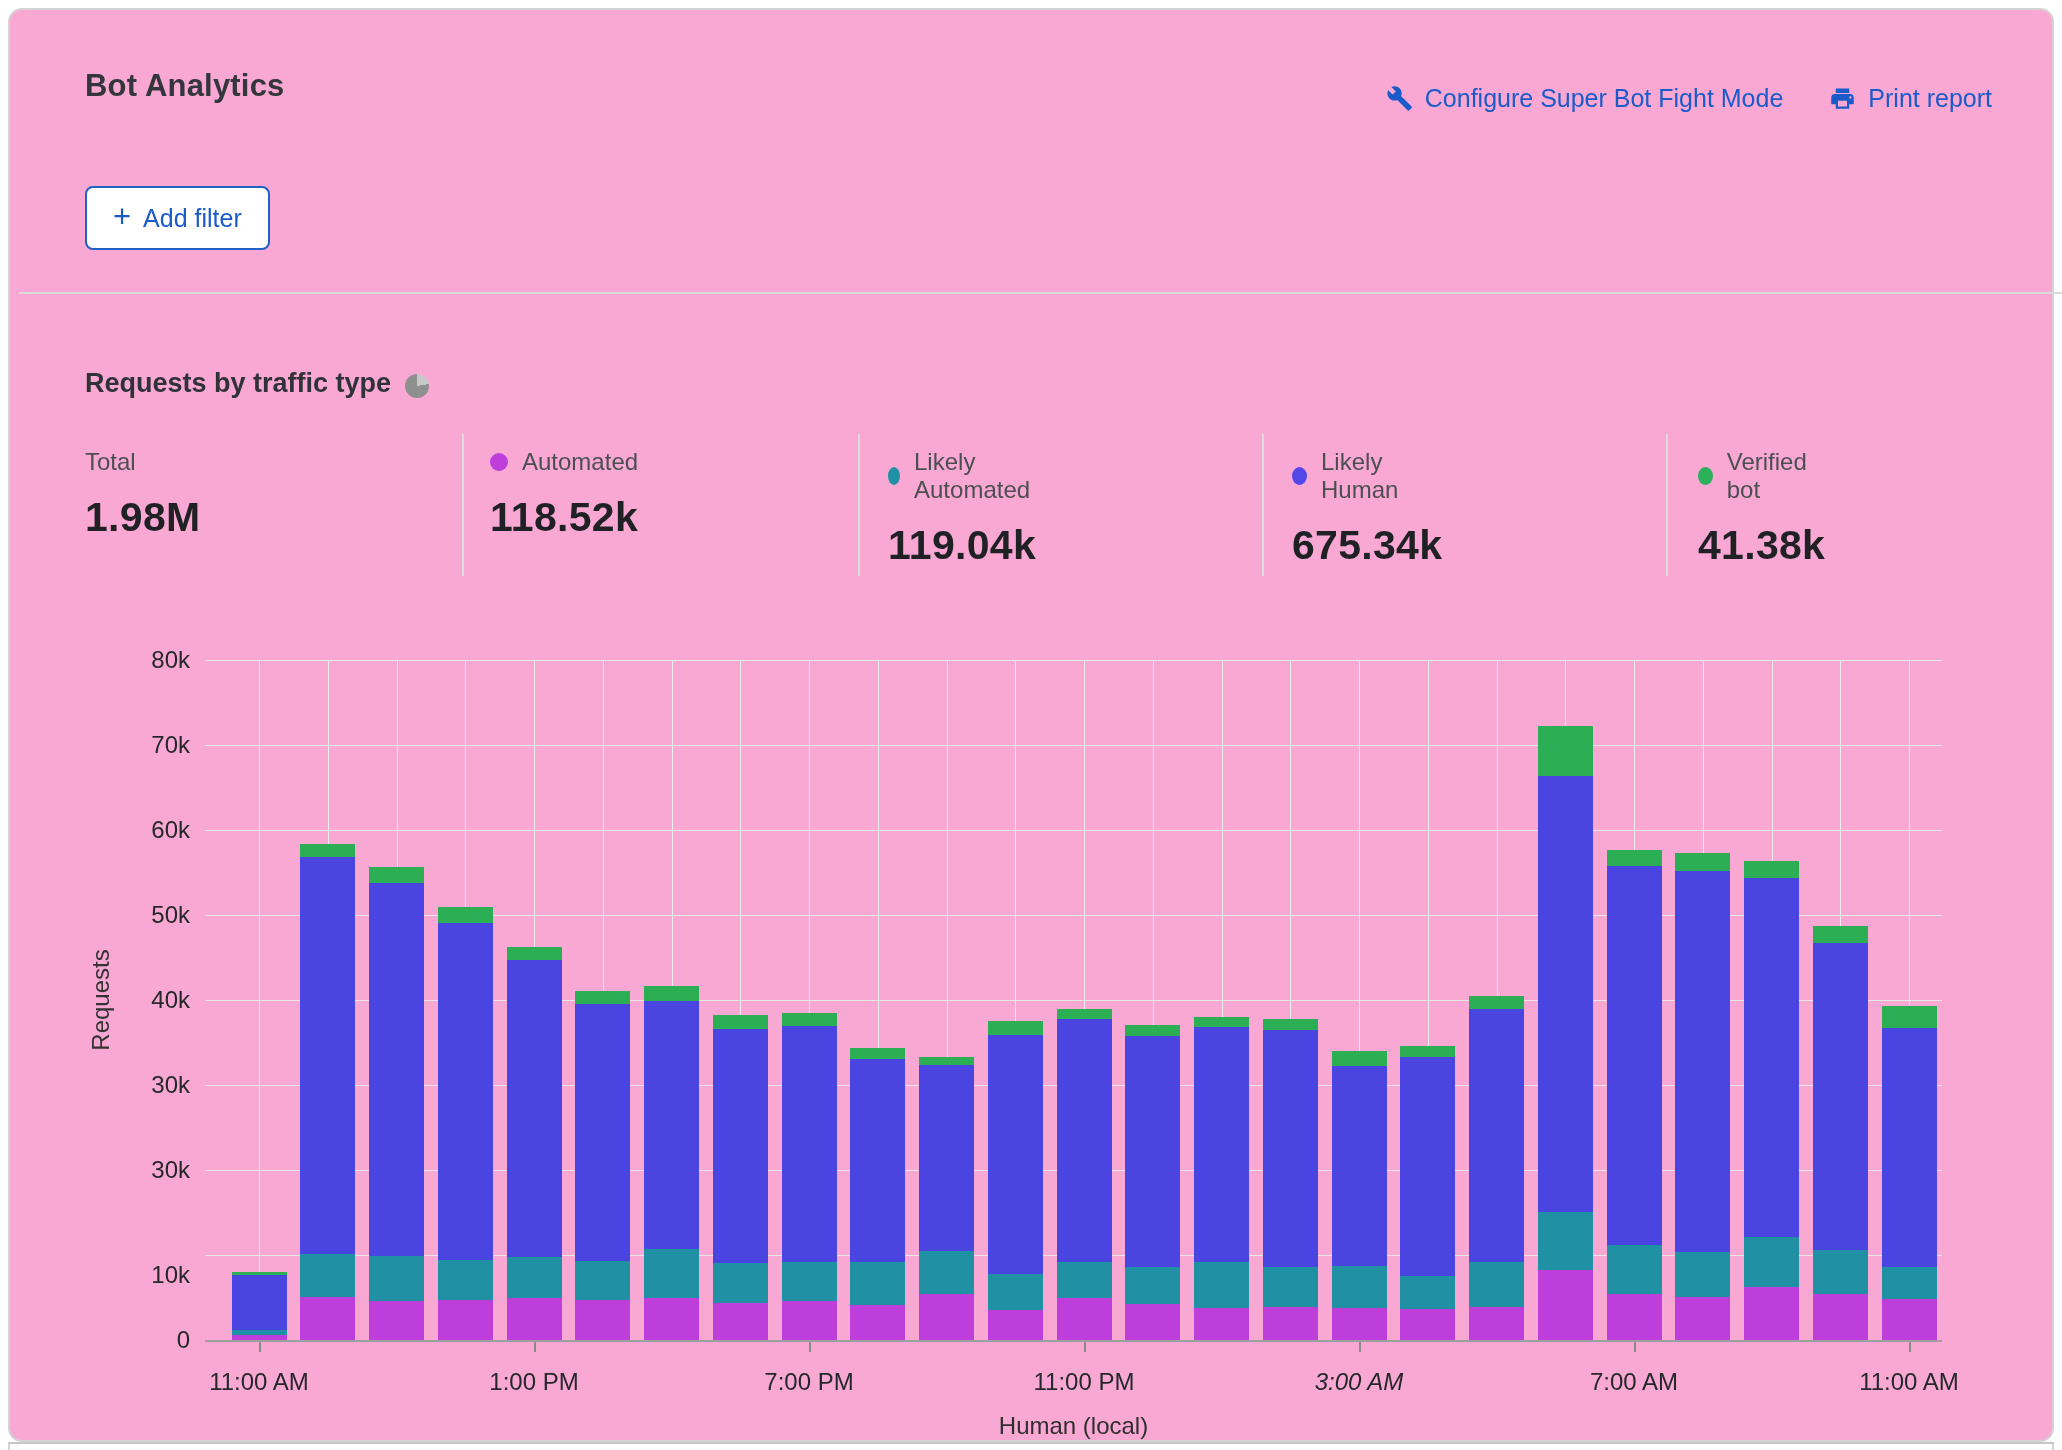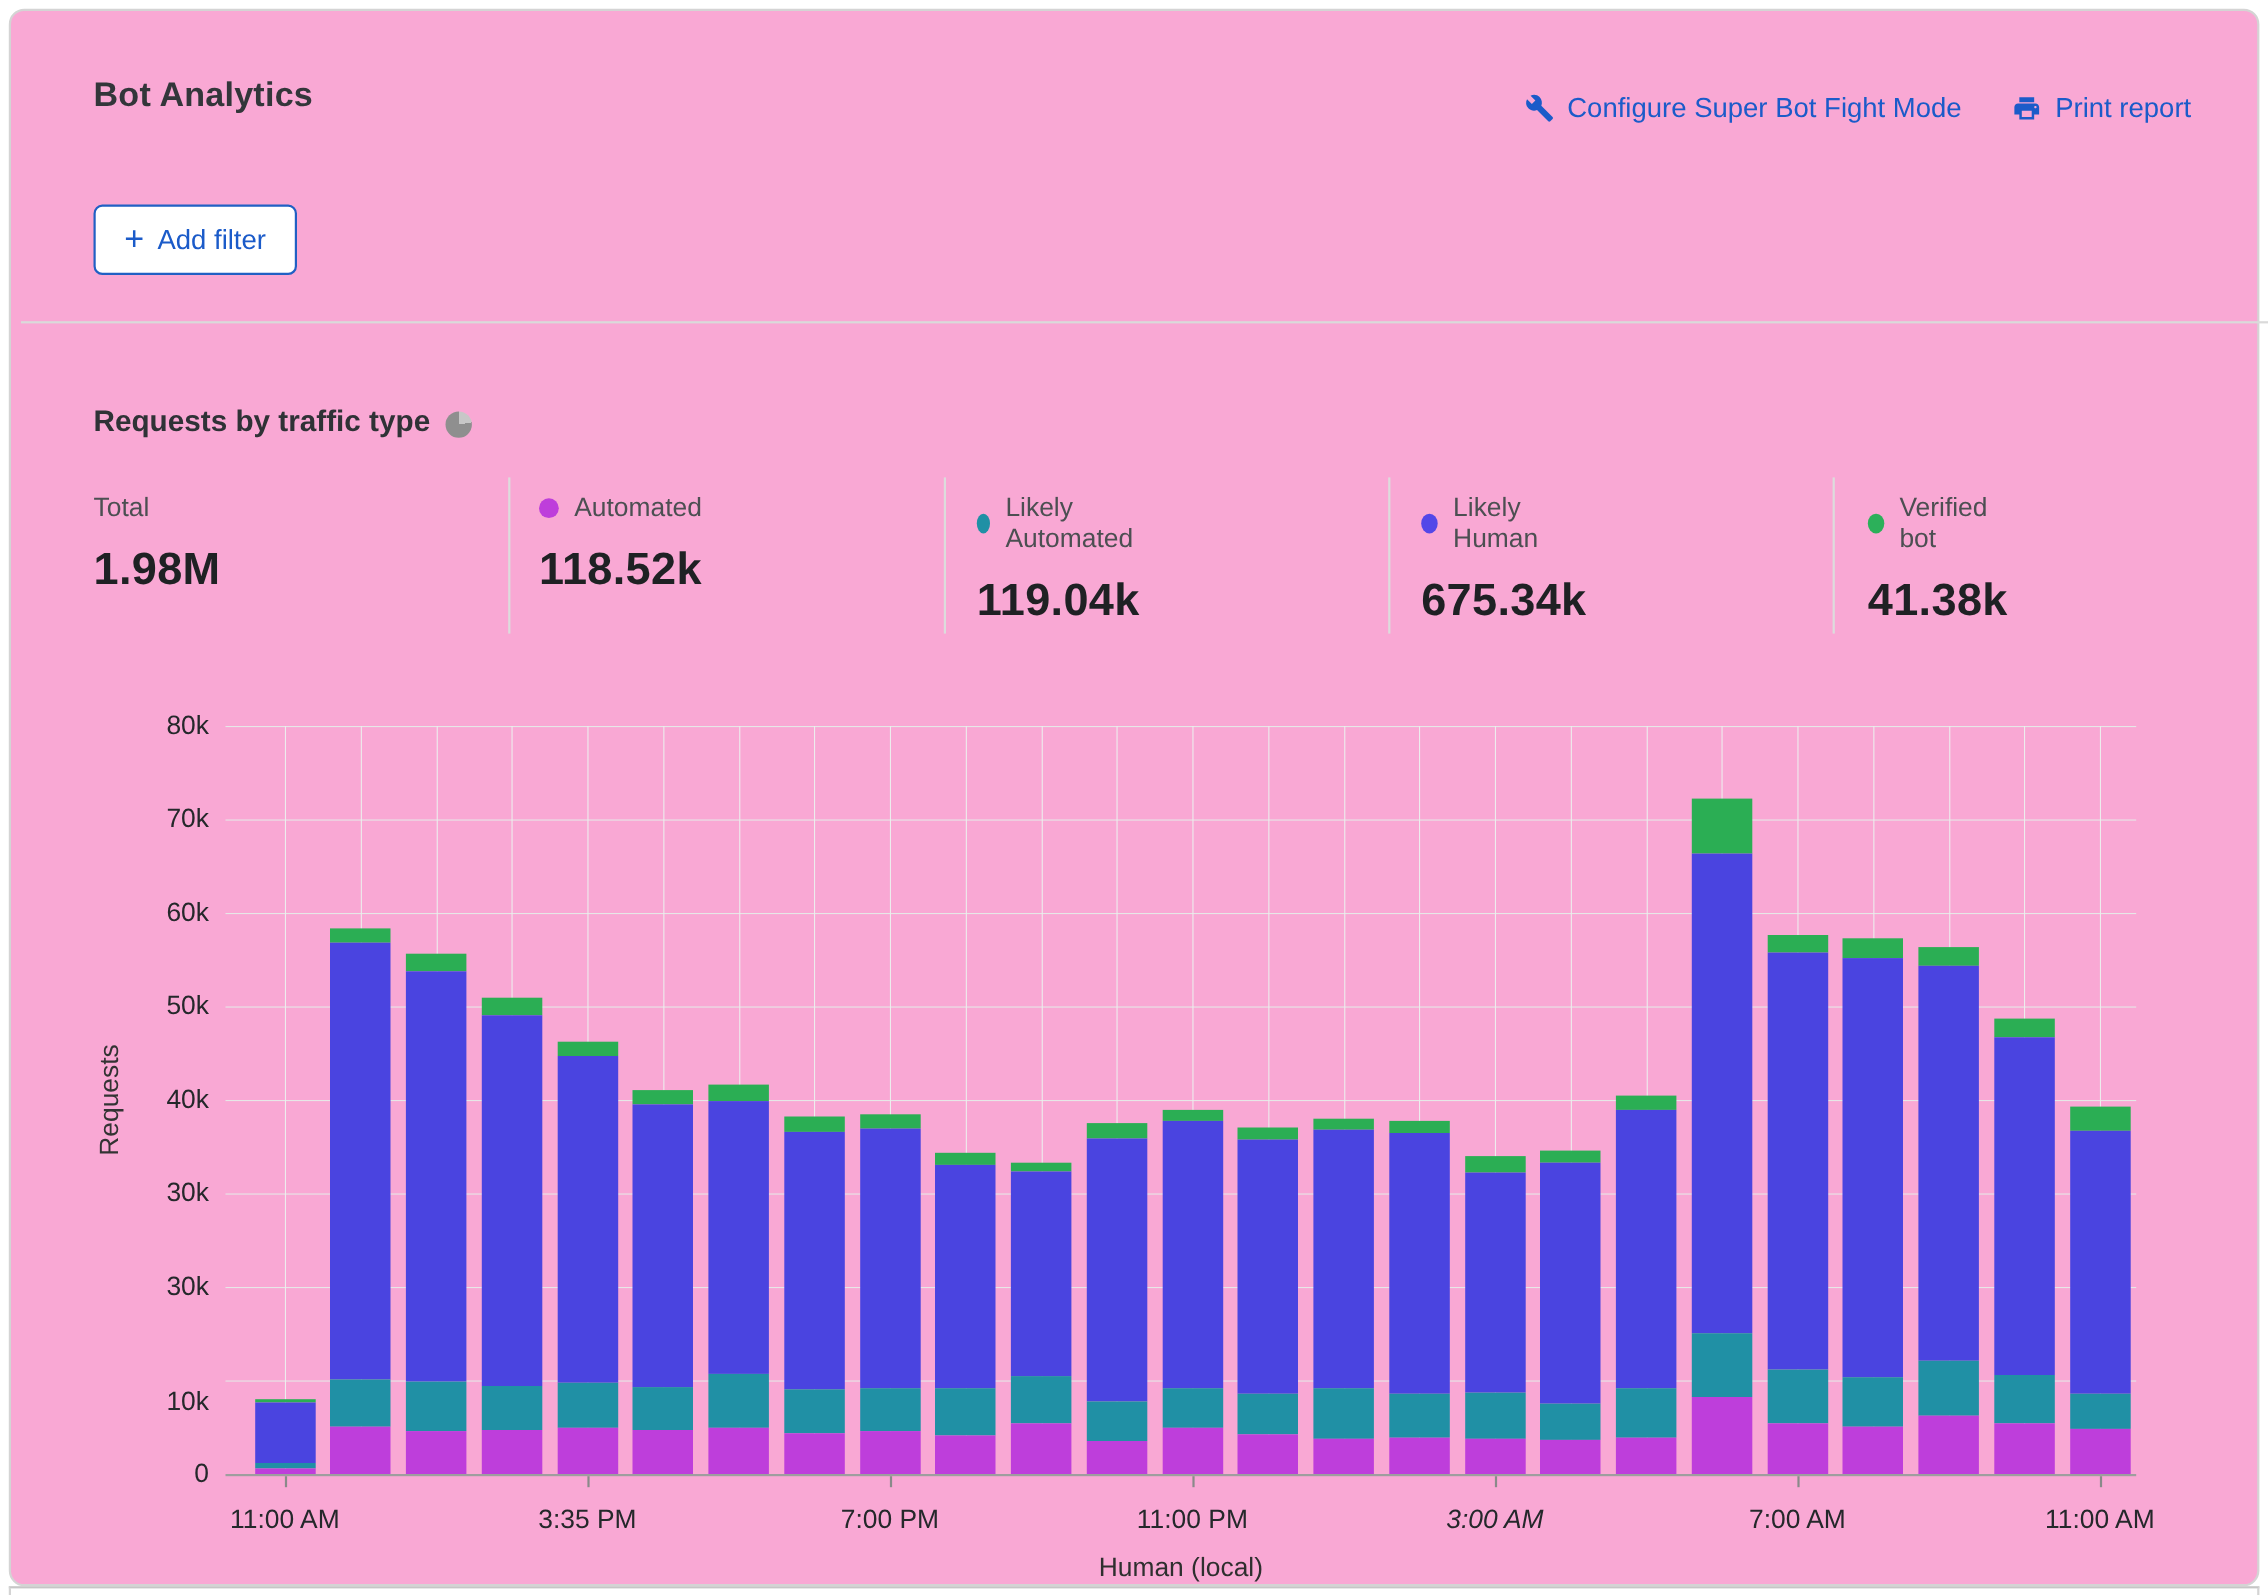--- a/index.html
+++ b/index.html
@@ -319,21 +319,21 @@
         <div class="bar" style="left: 1871.5px; width: 55px; height: 334.05px; top: 995.95px;">
           <div class="bar-seg" style="height: 22.1px; background: rgb(43, 174, 84);"></div>
           <div class="bar-seg" style="height: 238.85px; background: rgb(74, 68, 224);"></div>
           <div class="bar-seg" style="height: 32.3px; background: rgb(32, 144, 165);"></div>
           <div class="bar-seg" style="height: 40.8px; background: rgb(190, 62, 219);"></div>
         </div>
         <div class="baseline" style="left: 195px; top: 1330px; width: 1737px;"></div>
         <div class="x-tick-mark" style="left: 249px; top: 1332px;"></div>
         <div class="x-tick-label" style="left: 169px; top: 1358px;">11:00 AM</div>
         <div class="x-tick-mark" style="left: 524px; top: 1332px;"></div>
-        <div class="x-tick-label" style="left: 444px; top: 1358px;">3:35 PM</div>
+        <div class="x-tick-label" style="left: 444px; top: 1358px;">1:00 PM</div>
         <div class="x-tick-mark" style="left: 799px; top: 1332px;"></div>
         <div class="x-tick-label" style="left: 719px; top: 1358px;">7:00 PM</div>
         <div class="x-tick-mark" style="left: 1074px; top: 1332px;"></div>
         <div class="x-tick-label" style="left: 994px; top: 1358px;">11:00 PM</div>
         <div class="x-tick-mark" style="left: 1349px; top: 1332px;"></div>
         <div class="x-tick-label" style="left: 1269px; top: 1358px; font-style: italic;">3:00 AM</div>
         <div class="x-tick-mark" style="left: 1624px; top: 1332px;"></div>
         <div class="x-tick-label" style="left: 1544px; top: 1358px;">7:00 AM</div>
         <div class="x-tick-mark" style="left: 1899px; top: 1332px;"></div>
         <div class="x-tick-label" style="left: 1819px; top: 1358px;">11:00 AM</div>

